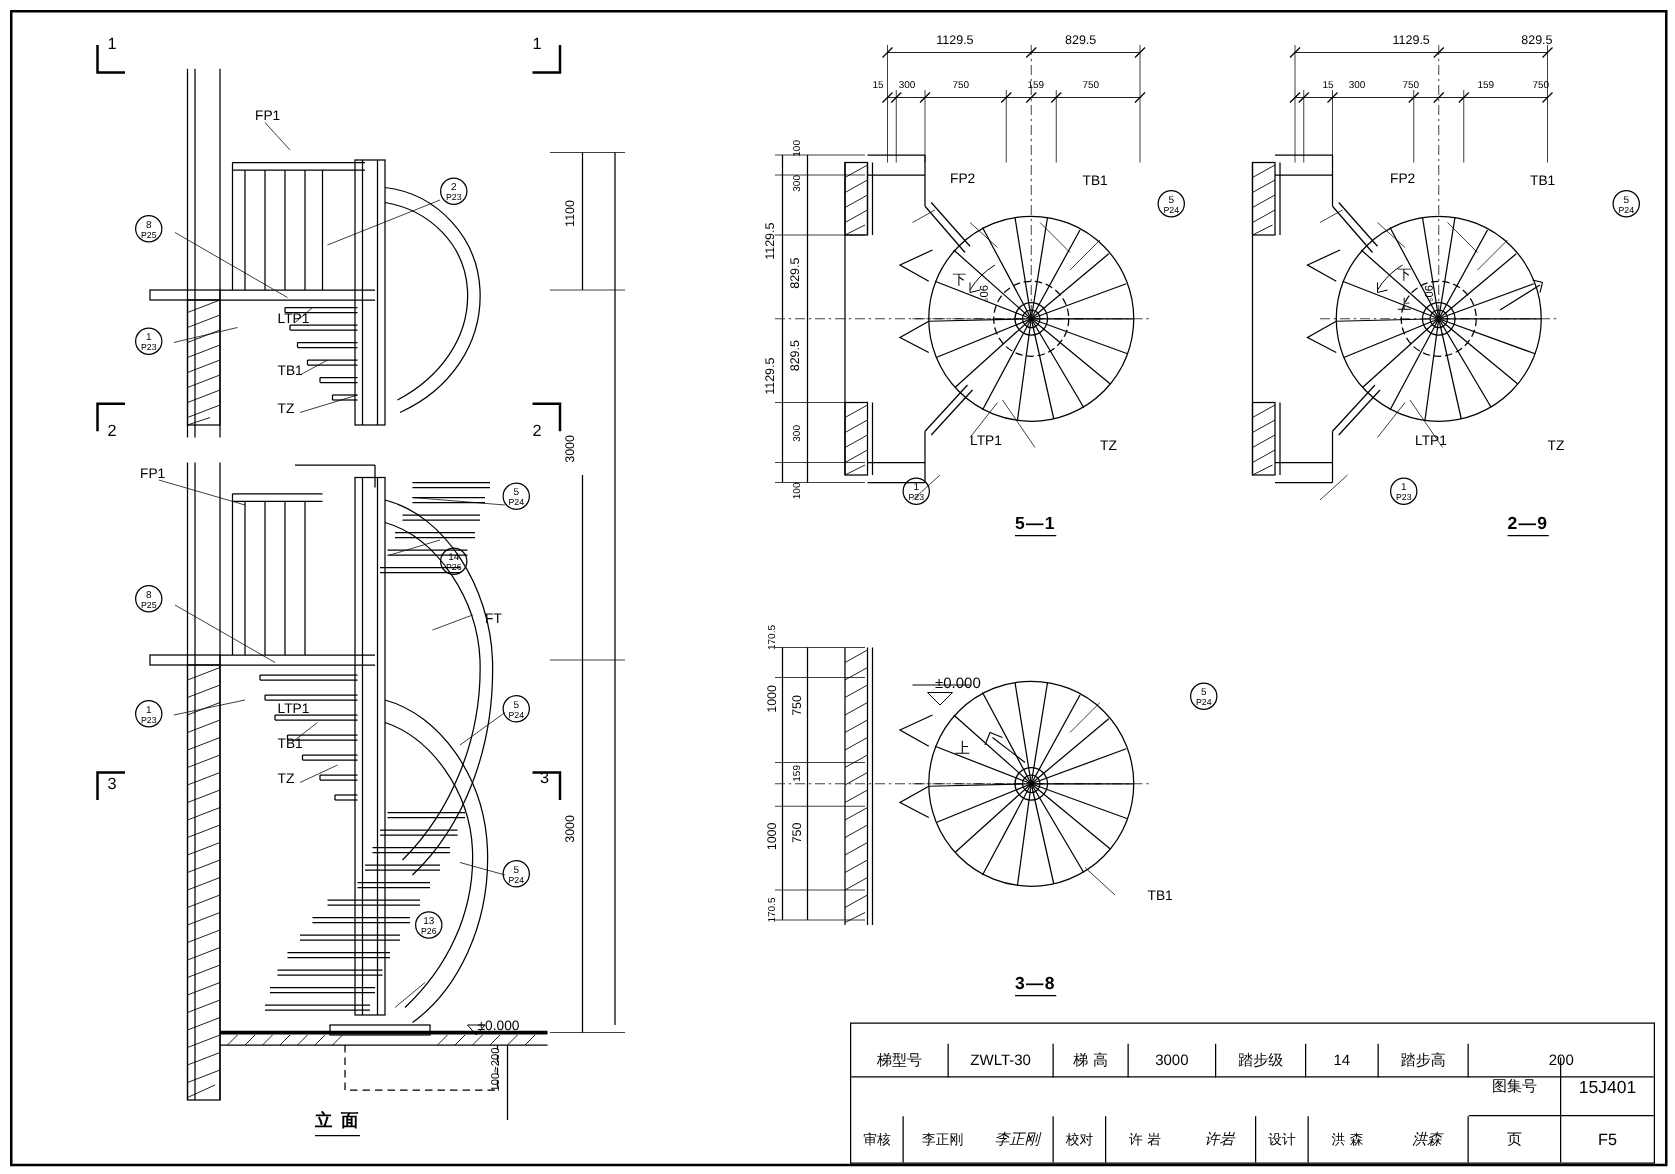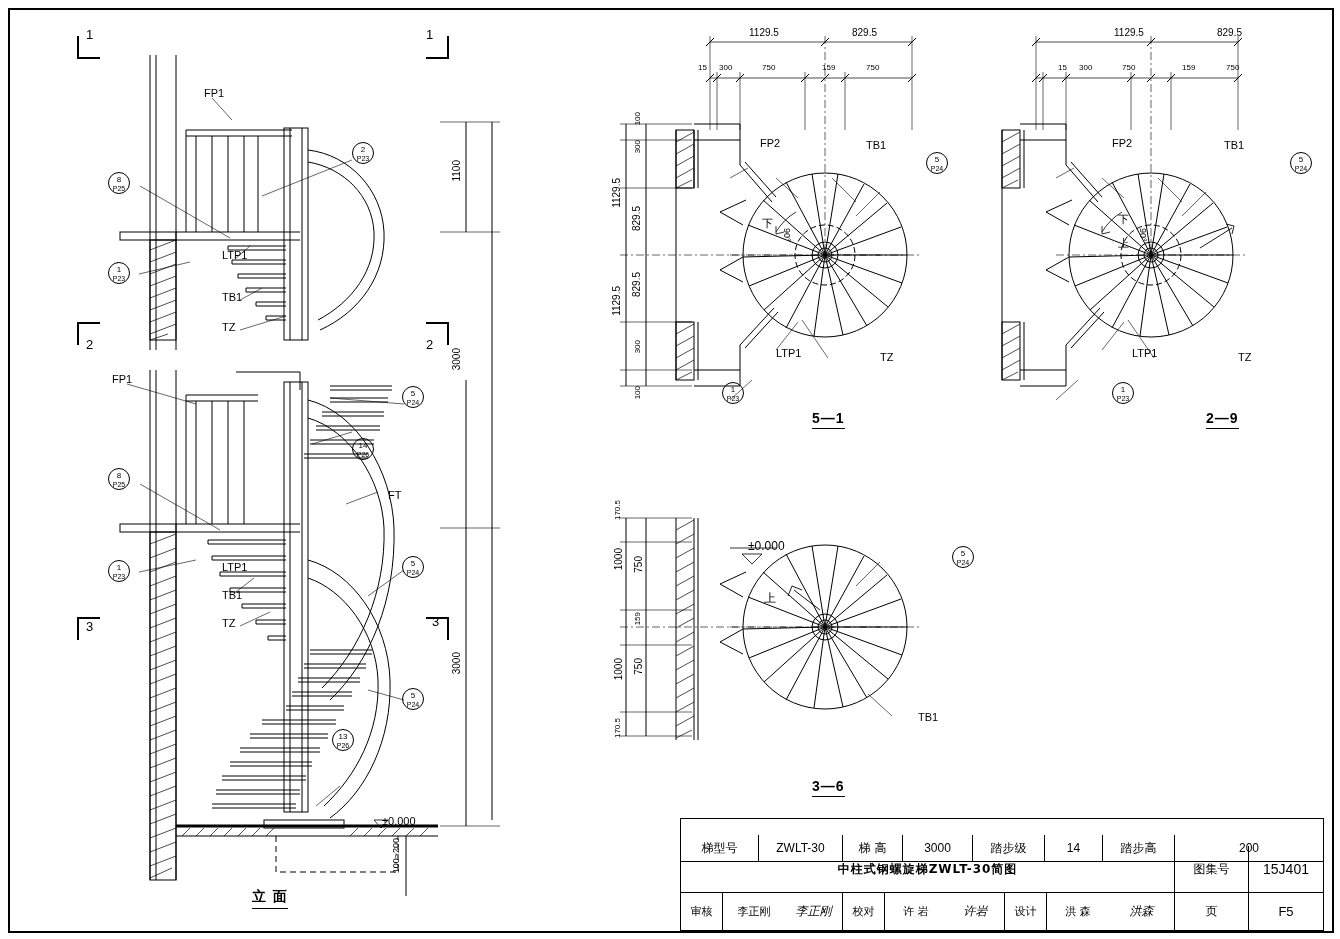--- a/index.html
+++ b/index.html
@@ -707,34 +707,33 @@
   <div class="txt vert flip" style="left:614px;top:658px;">1000</div>
   <div class="txt vert flip xs" style="left:614px;top:718px;">170.5</div>
 
   <div class="txt" style="left:748px;top:540px;font-size:12px;">±0.000</div>
   <div class="txt cjk" style="left:764px;top:592px;font-size:12px;">上</div>
   <div class="txt md" style="left:918px;top:712px;">TB1</div>
   <div class="bub" style="left:952px;top:546px;">
     <span class="top">5</span>
     <span class="bot">P24</span>
   </div>
-  <div class="sectitle" style="left:812px;top:778px;">3—6</div>
+  <div class="sectitle" style="left:812px;top:778px;">3—8</div>
 
   <div id="tb">
 
     <div class="cell r1 cjk" style="left:0;width:78px;">梯型号</div>
     <div class="cell r1" style="left:78px;width:84px;">ZWLT-30</div>
     <div class="cell r1 cjk" style="left:162px;width:60px;">梯 高</div>
     <div class="cell r1" style="left:222px;width:70px;">3000</div>
     <div class="cell r1 cjk" style="left:292px;width:72px;">踏步级</div>
     <div class="cell r1" style="left:364px;width:58px;">14</div>
     <div class="cell r1 cjk" style="left:422px;width:72px;">踏步高</div>
     <div class="cell r1" style="left:494px;width:148px;border-right:none;">200</div>
 
-    <div class="cell r2 bigtitle cjk" style="left:0;width:494px;">中柱式钢螺旋梯ZWLT-30简图</div>
     <div class="cell r2 cjk" style="left:494px;width:74px;">图集号</div>
     <div class="cell r2" style="left:568px;width:74px;border-right:none;font-size:14px;">15J401</div>
 
     <div class="cell r3 cjk" style="left:0;width:42px;border-bottom:none;font-size:11px;text-align:center;">审核</div>
     <div class="cell r3 cjk" style="left:42px;width:62px;border-bottom:none;border-right:none;font-size:11px;">李正刚</div>
     <div class="cell r3 sig cjk" style="left:104px;width:58px;border-bottom:none;">李正刚</div>
     <div class="cell r3 cjk" style="left:162px;width:42px;border-bottom:none;font-size:11px;">校对</div>
     <div class="cell r3 cjk" style="left:204px;width:62px;border-bottom:none;border-right:none;font-size:11px;">许 岩</div>
     <div class="cell r3 sig cjk" style="left:266px;width:58px;border-bottom:none;">许岩</div>
     <div class="cell r3 cjk" style="left:324px;width:42px;border-bottom:none;font-size:11px;">设计</div>

